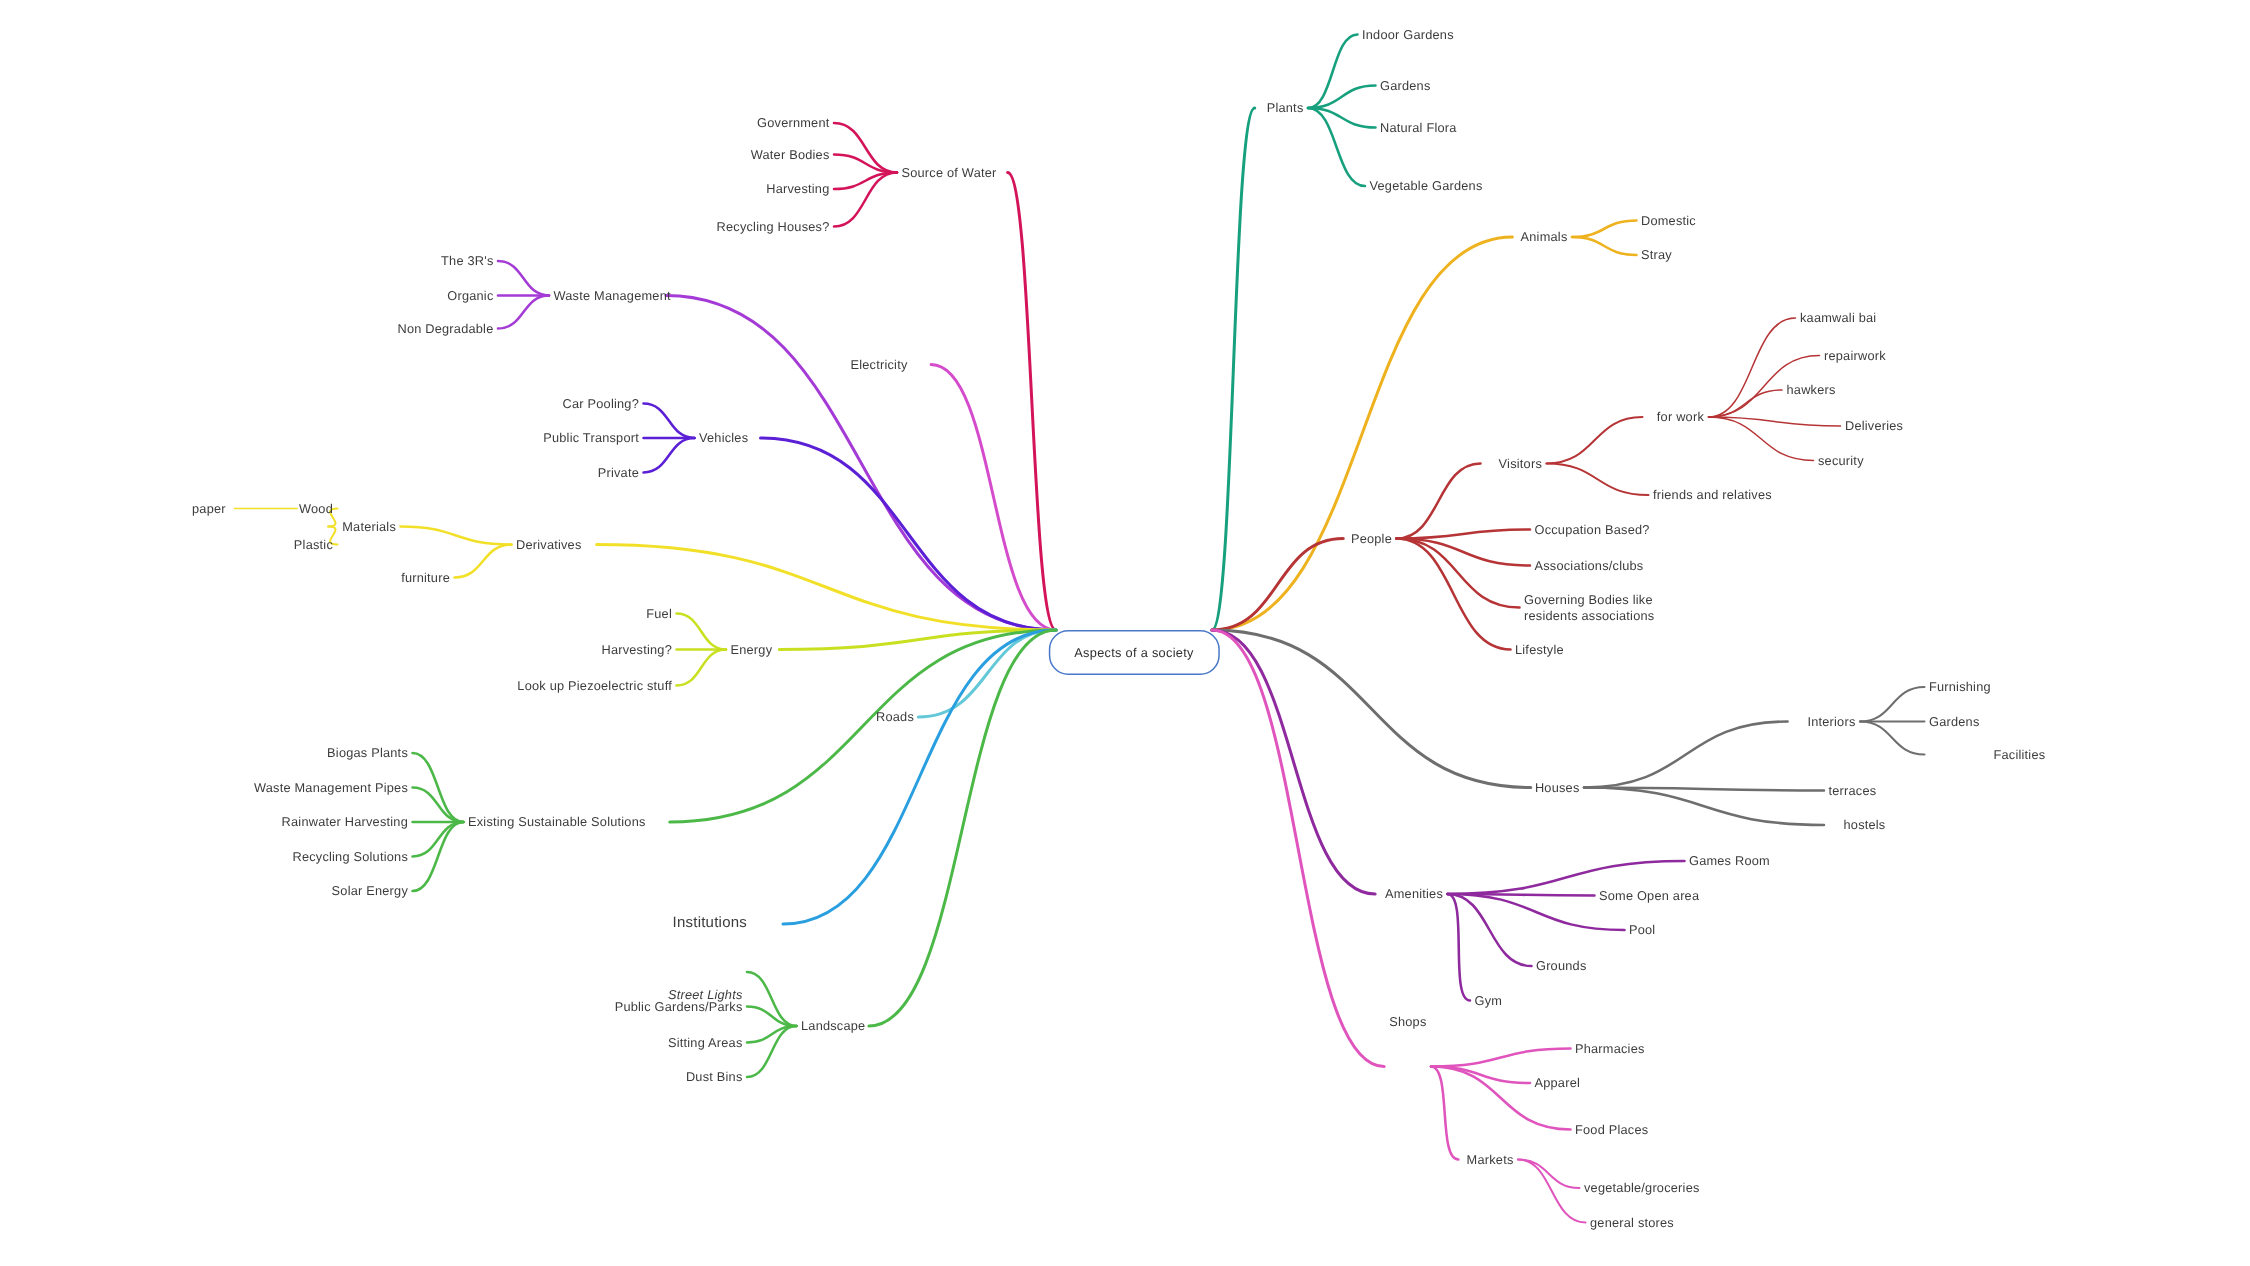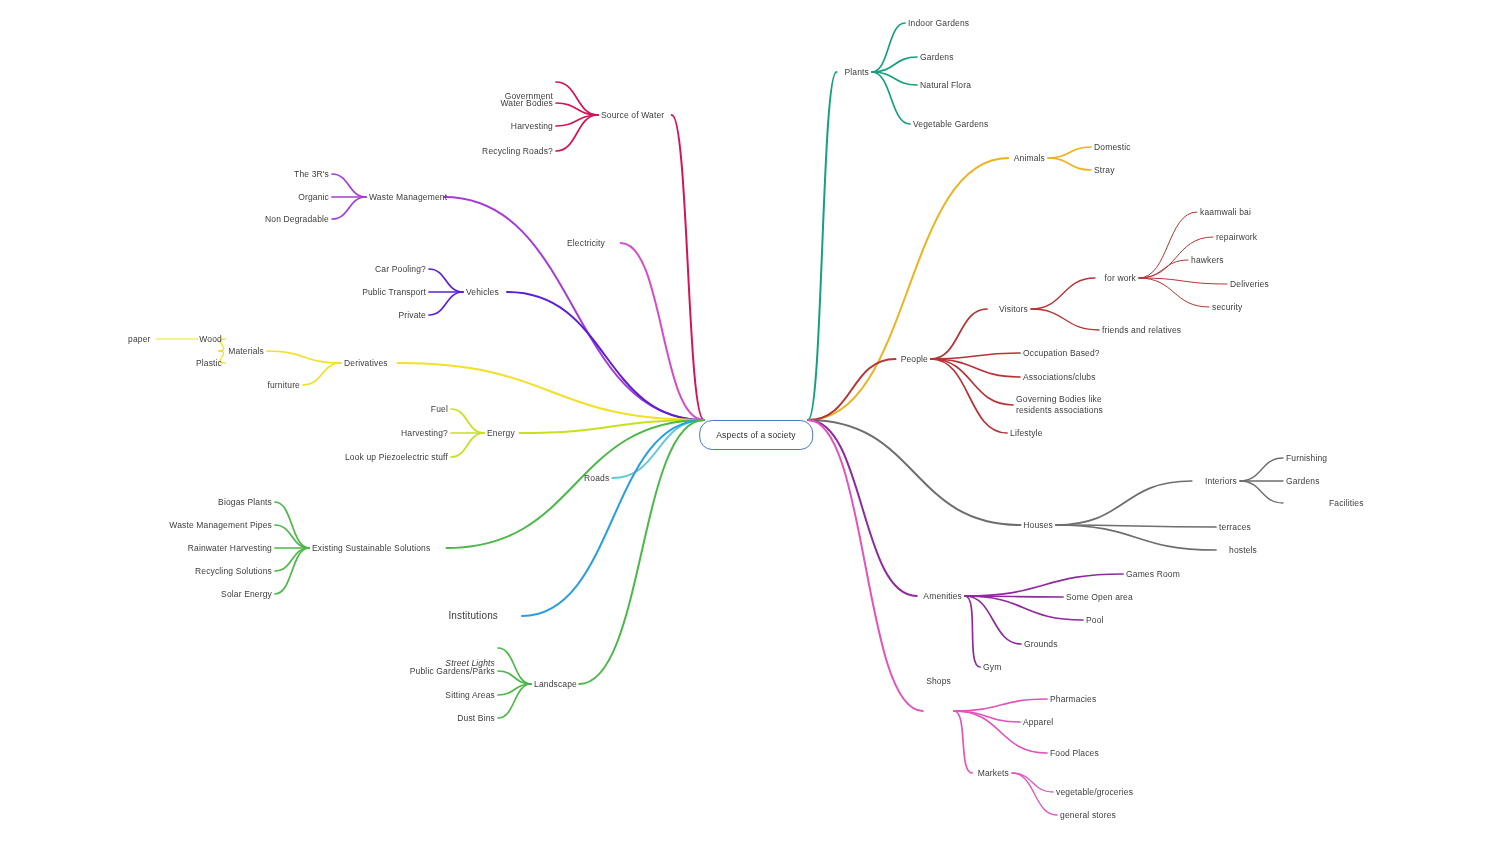--- a/index.html
+++ b/index.html
@@ -171,24 +171,24 @@
       <div class="node" style="left: 1024px; top: 644px;">Grounds</div>
       <div class="node" style="left: 983px; top: 667px;">Gym</div>
       <div class="node anchor-end" style="left: 951px; top: 671px; font-size: 8.5px; margin-top: 10px;">Shops</div>
       <div class="node" style="left: 1050px; top: 699px;">Pharmacies</div>
       <div class="node" style="left: 1023px; top: 722px;">Apparel</div>
       <div class="node" style="left: 1050px; top: 753px;">Food Places</div>
       <div class="node anchor-end" style="left: 1009px; top: 773px;">Markets</div>
       <div class="node" style="left: 1056px; top: 792px;">vegetable/groceries</div>
       <div class="node" style="left: 1060px; top: 815px;">general stores</div>
       <div class="node" style="left: 601px; top: 115px; font-size: 8.5px;">Source of Water</div>
-      <div class="node anchor-end" style="left: 553px; top: 96px;">Government</div>
+      <div class="node anchor-end" style="left: 553px; top: 82px;">Government</div>
       <div class="node anchor-end" style="left: 553px; top: 103px;">Water Bodies</div>
       <div class="node anchor-end" style="left: 553px; top: 126px;">Harvesting</div>
-      <div class="node anchor-end" style="left: 553px; top: 151px;">Recycling Roads?</div>
+      <div class="node anchor-end" style="left: 553px; top: 151px;">Recycling Houses?</div>
       <div class="node" style="left: 369px; top: 197px; font-size: 8.5px;">Waste Management</div>
       <div class="node anchor-end" style="left: 329px; top: 174px; text-align: center;">The 3R's</div>
       <div class="node anchor-end" style="left: 329px; top: 197px;">Organic</div>
       <div class="node anchor-end" style="left: 329px; top: 219px;">Non Degradable</div>
       <div class="node" style="left: 567px; top: 243px; font-size: 8.5px;">Electricity</div>
       <div class="node" style="left: 466px; top: 292px; font-size: 8.5px;">Vehicles</div>
       <div class="node anchor-end" style="left: 426px; top: 269px;">Car Pooling?</div>
       <div class="node anchor-end" style="left: 426px; top: 292px;">Public Transport</div>
       <div class="node anchor-end" style="left: 426px; top: 315px;">Private</div>
       <div class="node" style="left: 344px; top: 363px; font-size: 8.5px;">Derivatives</div>

